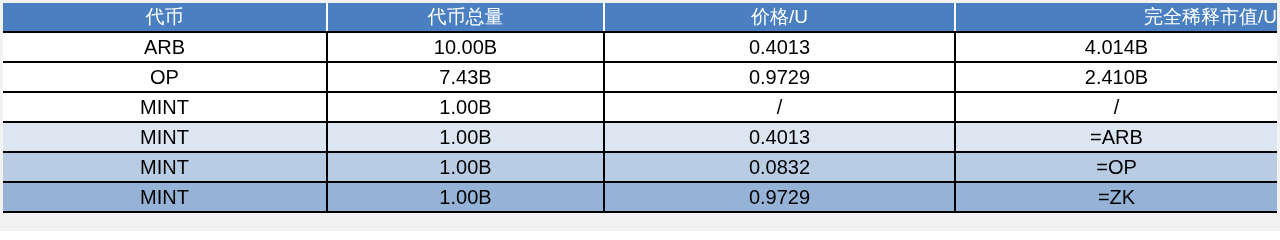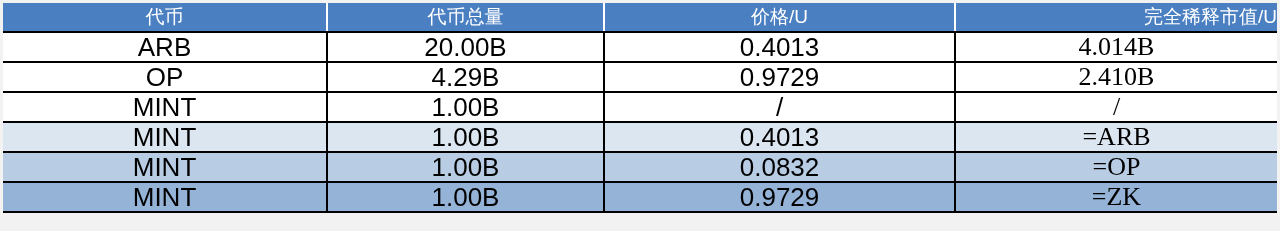--- a/index.html
+++ b/index.html
@@ -54,30 +54,30 @@
     border-top: none;
     border-left-color: #ffffff;
     border-right-color: #ffffff;
     border-bottom: 2px solid #000000;
   }
   thead tr.header-row th:first-child { border-left: none; }
   thead tr.header-row th:last-child  { border-right: none; text-align: right; }
 
   tbody td {
     color: #000000;
-    font-size: 26px;
+    font-size: 20px;
   }
   tbody tr.band-none td  { background: #ffffff; }
   tbody tr.band-1 td     { background: #dce6f1; }
   tbody tr.band-2 td     { background: #b8cce4; }
   tbody tr.band-3 td     { background: #95b3d7; }
 
   tbody tr:last-child td { border-bottom: 2px solid #000000; }
   tbody td:first-child { border-left: none; }
-  tbody td:last-child  { border-right: none; font-family: Liberation Serif, serif; }
+  tbody td:last-child  { border-right: none; }
 </style>
 </head>
 <body>
 
 <div id="sheet">
   <table class="token-table">
     <colgroup>
       <col class="c-token">
       <col class="c-supply">
       <col class="c-price">
@@ -87,27 +87,27 @@
       <tr class="header-row">
         <th>代币</th>
         <th>代币总量</th>
         <th>价格/U</th>
         <th>完全稀释市值/U</th>
       </tr>
     </thead>
     <tbody>
       <tr class="band-none">
         <td>ARB</td>
-        <td>20.00B</td>
+        <td>10.00B</td>
         <td>0.4013</td>
         <td>4.014B</td>
       </tr>
       <tr class="band-none">
         <td>OP</td>
-        <td>4.29B</td>
+        <td>7.43B</td>
         <td>0.9729</td>
         <td>2.410B</td>
       </tr>
       <tr class="band-none">
         <td>MINT</td>
         <td>1.00B</td>
         <td>/</td>
         <td>/</td>
       </tr>
       <tr class="band-1">

